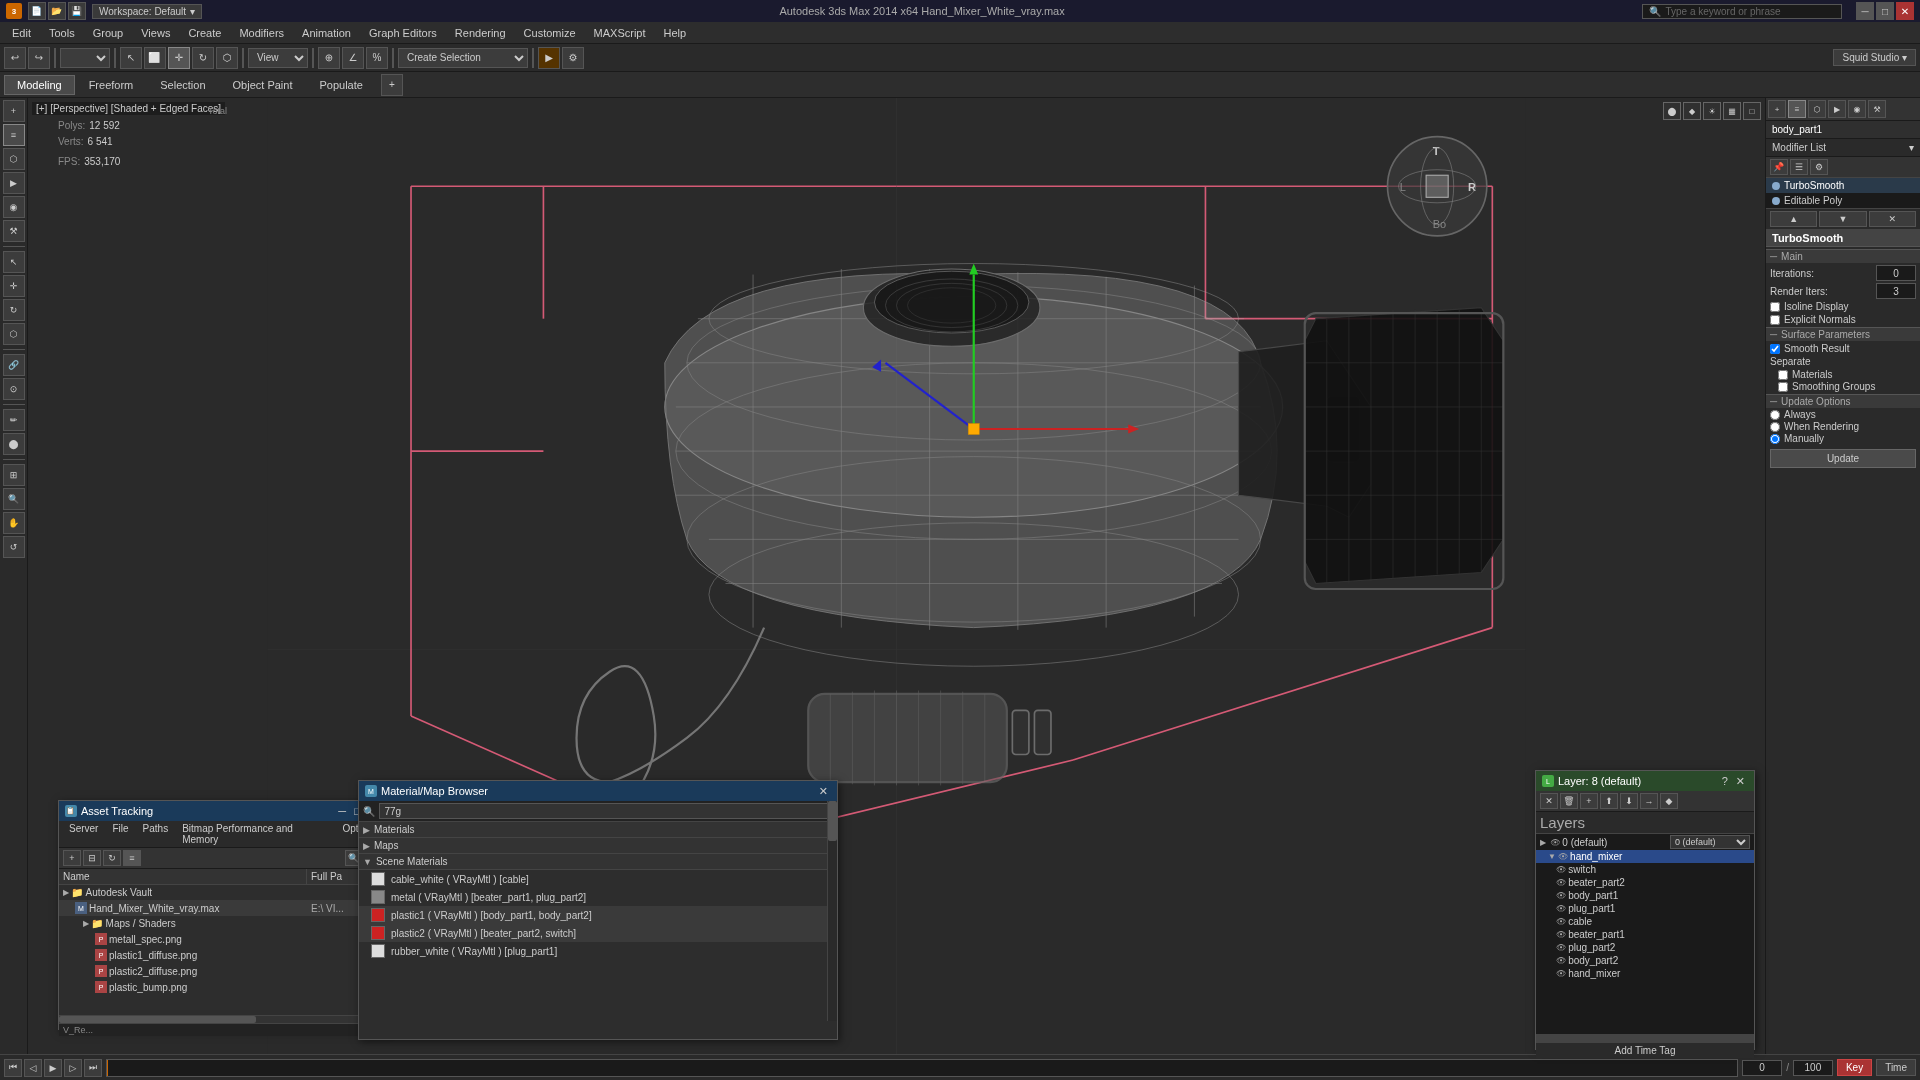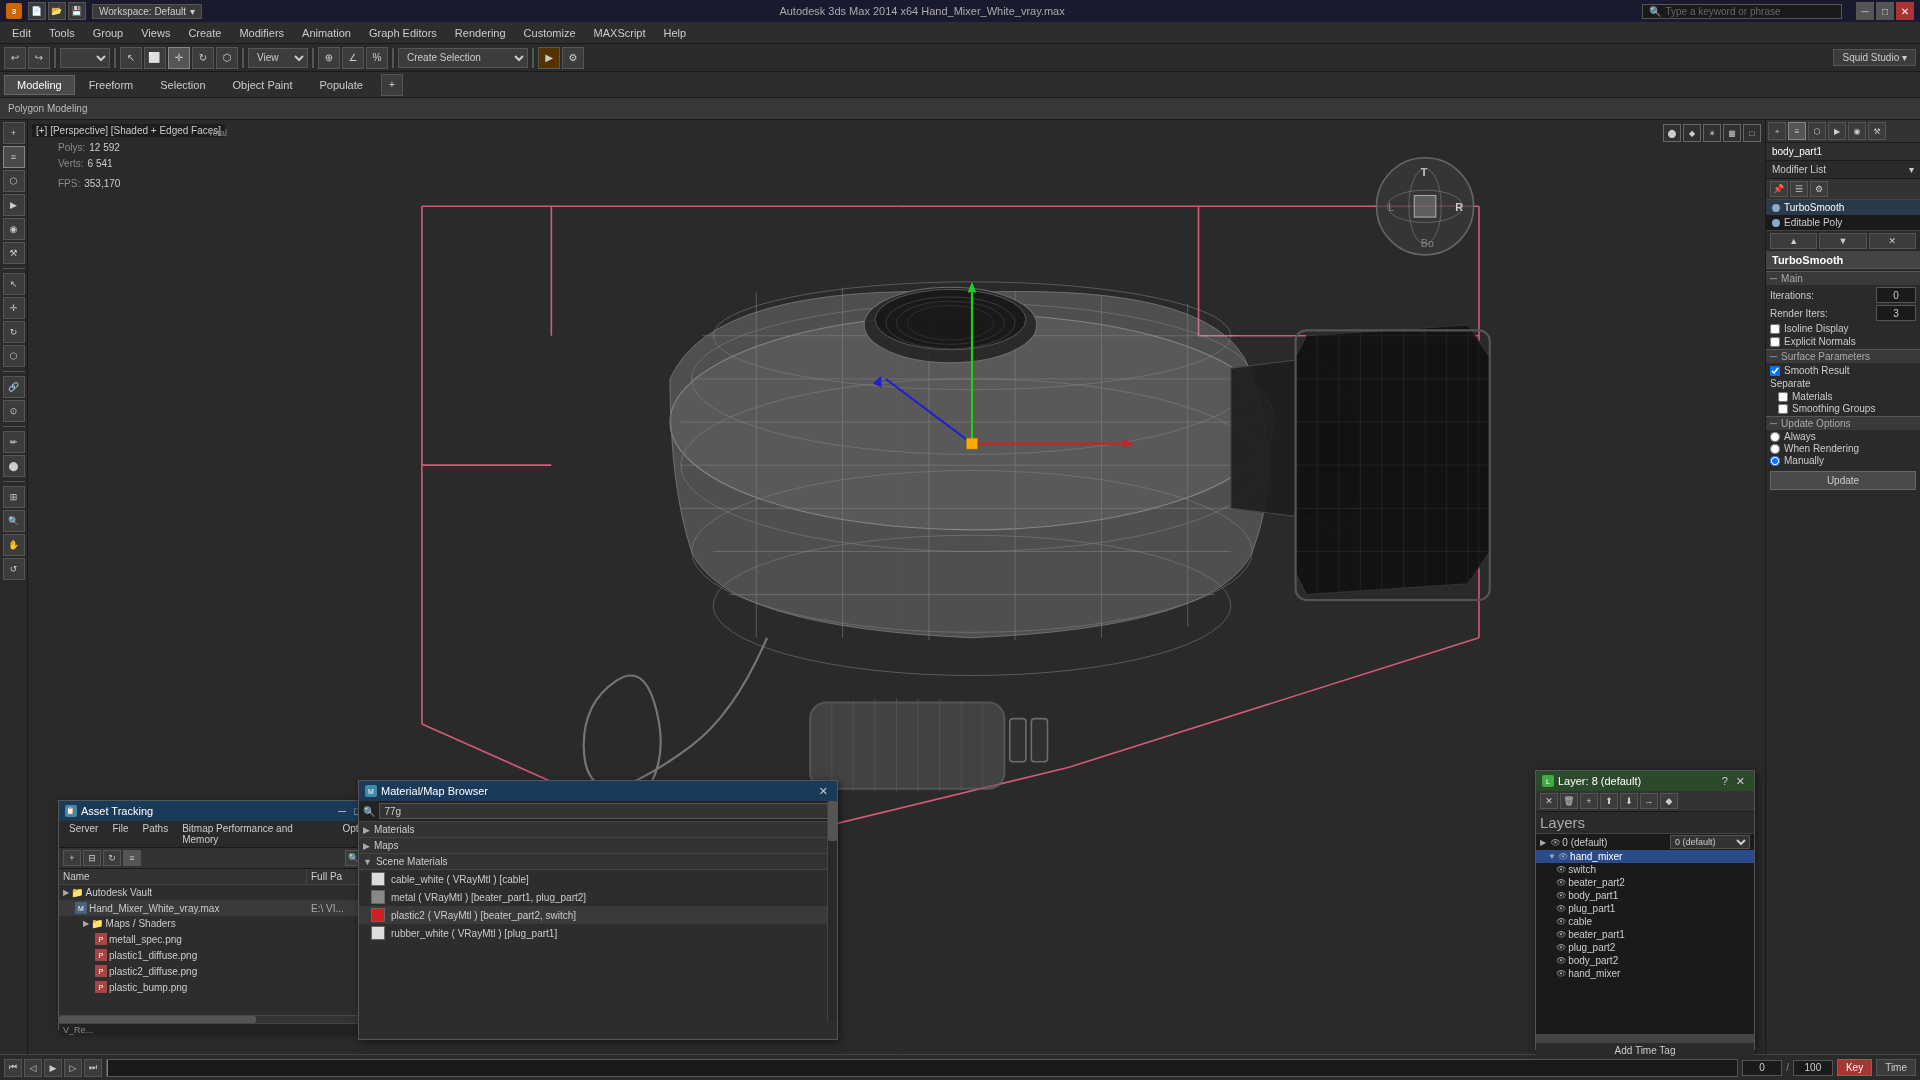--- a/index.html
+++ b/index.html
@@ -119,23 +119,20 @@
 
   <div style="height:26px; background:#2d2d2d; display:flex; align-items:center; padding:0 4px; gap:1px; border-bottom:1px solid #1a1a1a;">
     <div class="tab-btn active">Modeling</div>
     <div class="tab-btn">Freeform</div>
     <div class="tab-btn">Selection</div>
     <div class="tab-btn">Object Paint</div>
     <div class="tab-btn">Populate</div>
     <div class="toolbar-btn" style="margin-left:4px;">+</div>
   </div>
 
-  <div style="height:22px; background:#383838; display:flex; align-items:center; padding:0 8px; font-size:10px; color:#bbb; border-bottom:1px solid #1a1a1a;">
-    <span>Polygon Modeling</span>
-  </div>
 
   <div class="content-row" style="flex:1; display:flex; overflow:hidden; position:relative;">
 
     <div style="width:28px; background:#2a2a2a; display:flex; flex-direction:column; align-items:center; padding:2px; gap:2px; border-right:1px solid #1a1a1a; overflow:hidden;">
       <div class="left-btn">+</div>
       <div class="left-btn" style="background:#4a4a4a; border-color:#888;">≡</div>
       <div class="left-btn">⬡</div>
       <div class="left-btn">▶</div>
       <div class="left-btn">◉</div>
       <div class="left-btn">⚒</div>
@@ -453,20 +450,24 @@
           <div style="display:flex; align-items:center; gap:6px; padding:2px 12px; cursor:pointer; font-size:10px; color:#ccc;">
             <div style="width:14px; height:14px; border:1px solid #666; flex-shrink:0; background:#ddd;"></div>
             <span>cable_white ( VRayMtl ) [cable]</span>
           </div>
           <div style="display:flex; align-items:center; gap:6px; padding:2px 12px; cursor:pointer; font-size:10px; color:#ccc;">
             <div style="width:14px; height:14px; border:1px solid #666; flex-shrink:0; background:#888;"></div>
             <span>metal ( VRayMtl ) [beater_part1, plug_part2]</span>
           </div>
           <div style="display:flex; align-items:center; gap:6px; padding:2px 12px; cursor:pointer; font-size:10px; color:#ccc; background:#3a3a3a;">
             <div style="width:14px; height:14px; border:1px solid #666; flex-shrink:0; background:#cc2222;"></div>
+            <span>plastic1 ( VRayMtl ) [body_part1, body_part2]</span>
+          </div>
+          <div style="display:flex; align-items:center; gap:6px; padding:2px 12px; cursor:pointer; font-size:10px; color:#ccc; background:#3a3a3a;">
+            <div style="width:14px; height:14px; border:1px solid #666; flex-shrink:0; background:#cc2222;"></div>
             <span>plastic2 ( VRayMtl ) [beater_part2, switch]</span>
           </div>
           <div style="display:flex; align-items:center; gap:6px; padding:2px 12px; cursor:pointer; font-size:10px; color:#ccc;">
             <div style="width:14px; height:14px; border:1px solid #666; flex-shrink:0; background:#ddd;"></div>
             <span>rubber_white ( VRayMtl ) [plug_part1]</span>
           </div>
         </div>
 
         <div style="position:absolute; right:0; top:20px; width:10px; height:220px; background:#2a2a2a; border-left:1px solid #444;">
           <div style="width:100%; height:40px; background:#555; border-radius:2px;"></div>

